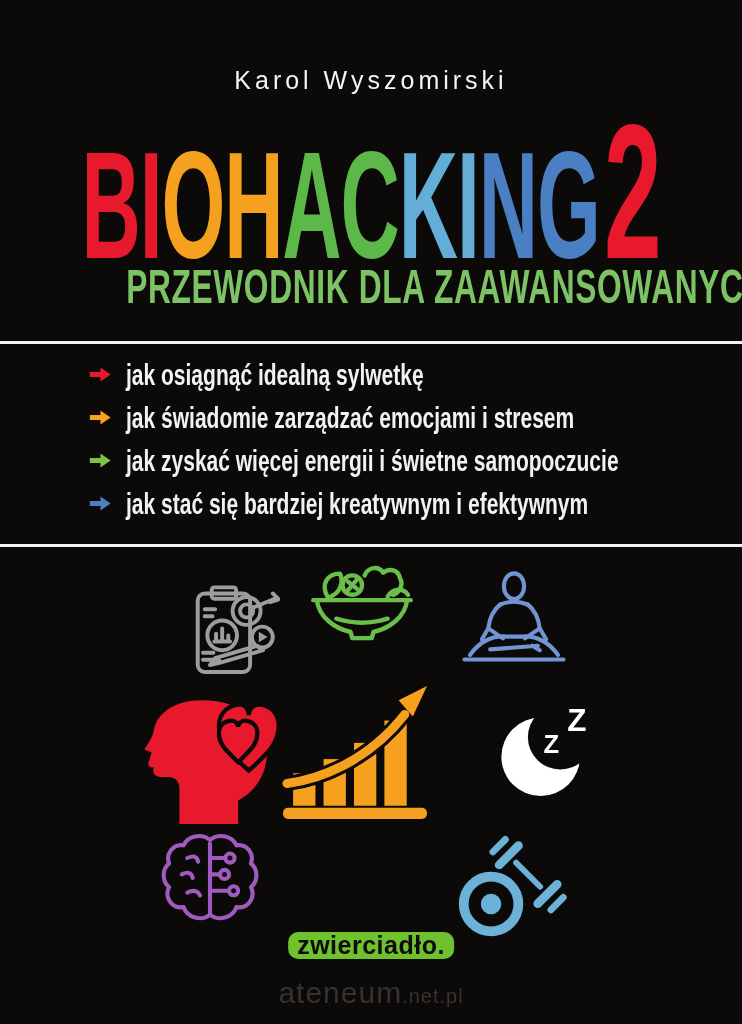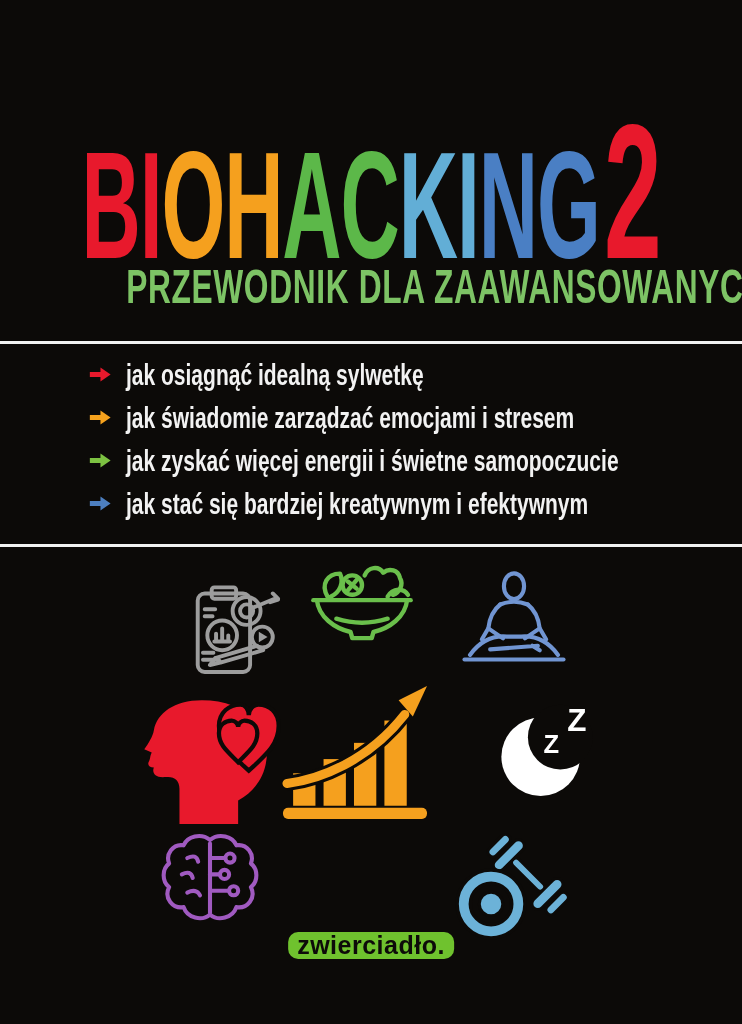--- a/index.html
+++ b/index.html
@@ -44,20 +44,21 @@
 
   .watermark { position:absolute; top:976px; left:0; width:100%; text-align:center;
                letter-spacing:1px; }
   .wm-main { font-size:30px; } .wm-suffix { font-size:20px; }
 </style>
 </head>
 <body style="background: rgb(12, 10, 8);">
 
 <div class="cover">
 
+  <div class="author">Karol Wyszomirski</div>
 
   <div class="title">
       <span style="color: rgb(232, 25, 44);">B</span>
       <span style="color: rgb(232, 25, 44);">I</span>
       <span style="color: rgb(245, 160, 30);">O</span>
       <span style="color: rgb(245, 160, 30);">H</span>
       <span style="color: rgb(92, 184, 73);">A</span>
       <span style="color: rgb(92, 184, 73);">C</span>
       <span style="color: rgb(98, 174, 214);">K</span>
       <span style="color: rgb(98, 174, 214);">I</span>
@@ -195,14 +196,17 @@
     </g>
     <circle cx="40" cy="88" r="28" fill="none" stroke="#0c0a08" stroke-width="17"></circle>
     <circle cx="40" cy="88" r="28" fill="none" stroke="currentColor" stroke-width="10"></circle>
     <circle cx="40" cy="88" r="12" fill="currentColor" stroke="#0c0a08" stroke-width="3"></circle>
   </svg>
 
   <div class="publisher" style="background: rgb(111, 194, 46); color: rgb(13, 11, 9);">
     <span>zwierciadło.</span>
   </div>
 
+  <div class="watermark" style="color: rgb(54, 50, 48);">
+    <span class="wm-main">ateneum</span><span class="wm-suffix">.net.pl</span>
+  </div>
 
 </div>
 
 </body></html>

